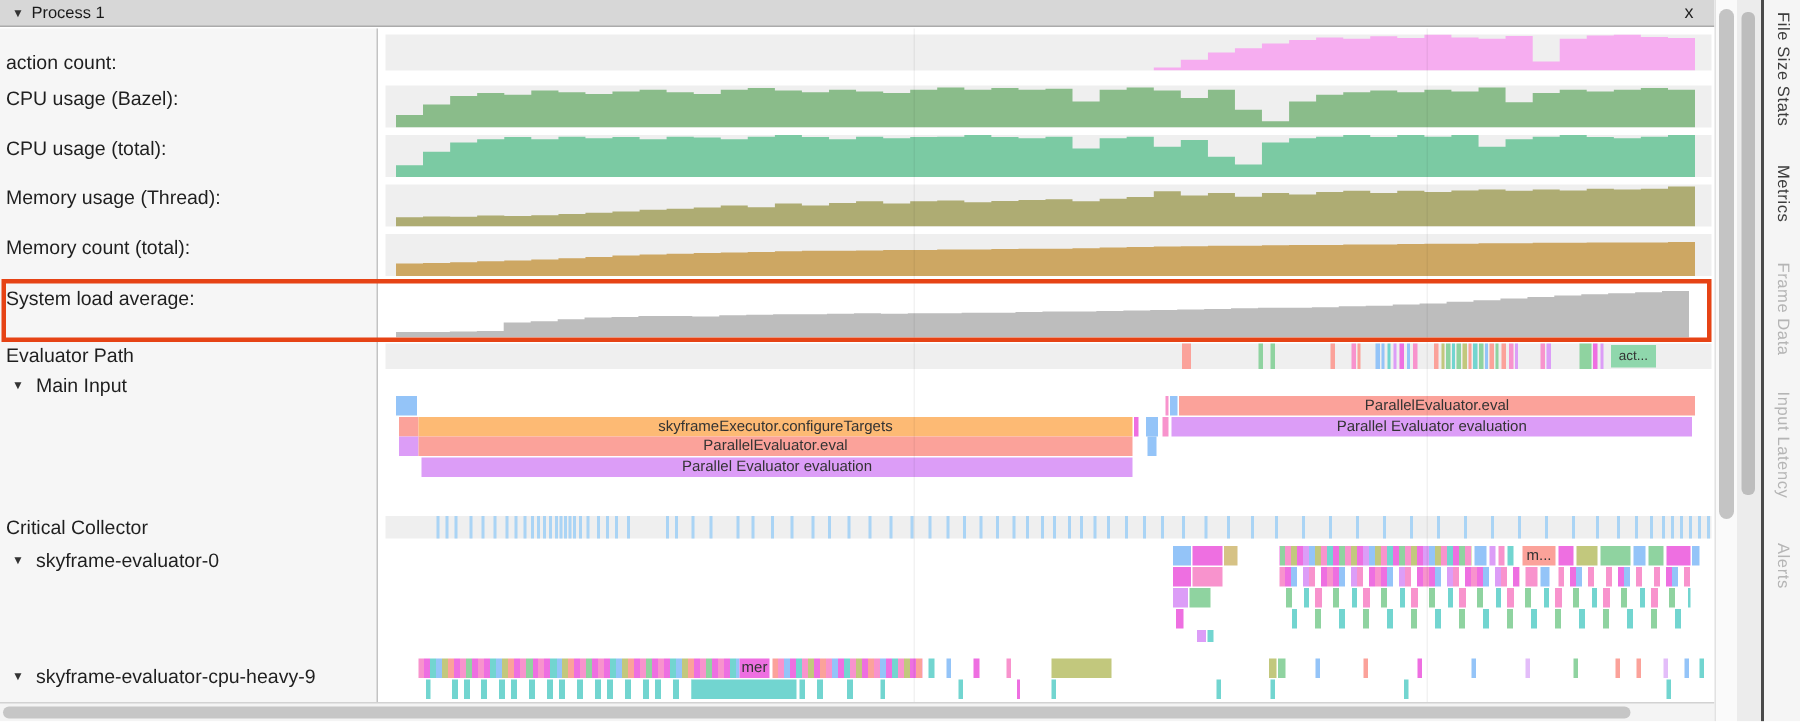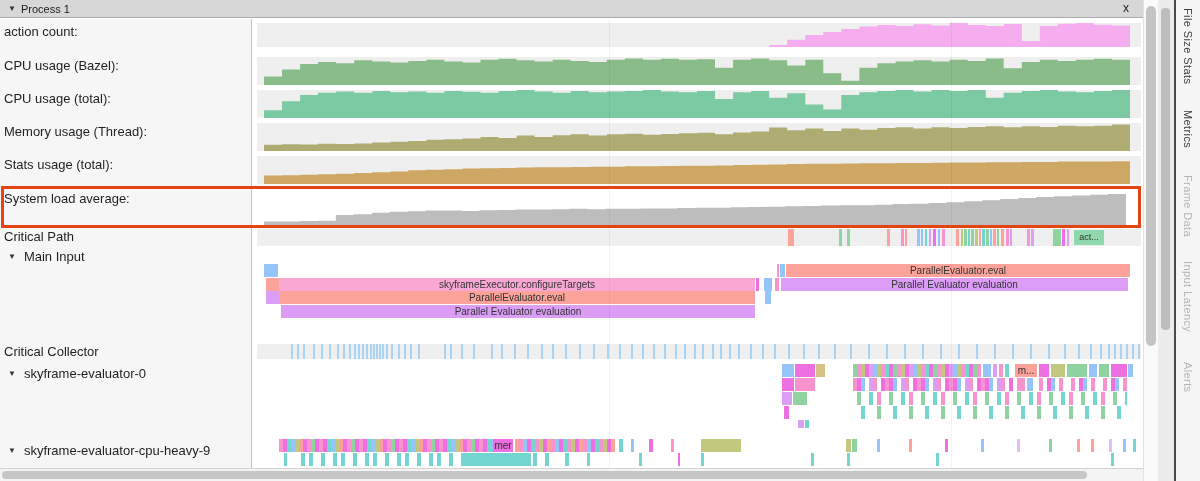--- a/index.html
+++ b/index.html
@@ -48,27 +48,27 @@
 
     <div class="phead">
       <span class="tri">▼</span>
       <span class="ptitle">Process 1</span>
       <span class="pclose">x</span>
     </div>
 
     <div class="body">
 
       <div class="labels">
-        <div class="rlabel" style="top:5px">action count:</div>
+        <div class="rlabel" style="top:15px">action count:</div>
         <div class="rlabel" style="top:39px">CPU usage (Bazel):</div>
         <div class="rlabel" style="top:72px">CPU usage (total):</div>
         <div class="rlabel" style="top:105px">Memory usage (Thread):</div>
-        <div class="rlabel" style="top:138px">Stats usage (total):</div>
+        <div class="rlabel" style="top:138px">Memory count (total):</div>
         <div class="rlabel" style="top:172px">System load average:</div>
-        <div class="rlabel" style="top:210px">Critical Path</div>
+        <div class="rlabel" style="top:210px">Evaluator Path</div>
         <div class="tlabel" style="top:230px">
           <span class="tri">▼</span>
           <span>Main Input</span>
         </div>
         <div class="rlabel" style="top:325px">Critical Collector</div>
         <div class="tlabel" style="top:347px">
           <span class="tri">▼</span>
           <span>skyframe-evaluator-0</span>
         </div>
         <div class="tlabel" style="top:424px">
@@ -164,21 +164,21 @@
         </div>
 
         <div class="trow" style="top:245px;height:13px">
             <div class="seg" style="left: 7px; width: 14px; background: rgb(148, 196, 248);"></div>
             <div class="seg" style="left: 520px; width: 2px; background: rgb(248, 147, 205);"></div>
             <div class="seg" style="left: 523px; width: 5px; background: rgb(148, 196, 248);"></div>
             <div class="seg lbl" style="left: 529px; width: 344px; background: rgb(251, 162, 154);">ParallelEvaluator.eval</div>
           </div>
         <div class="trow" style="top:259px;height:13px">
             <div class="seg" style="left: 9px; width: 13px; background: rgb(251, 162, 154);"></div>
-            <div class="seg lbl" style="left: 22px; width: 476px; background: #f9a8d4;">skyframeExecutor.configureTargets</div>
+            <div class="seg lbl" style="left: 22px; width: 476px; background: #fdba74;">skyframeExecutor.configureTargets</div>
             <div class="seg" style="left: 499px; width: 3px; background: rgb(238, 111, 225);"></div>
             <div class="seg" style="left: 507px; width: 8px; background: rgb(148, 196, 248);"></div>
             <div class="seg" style="left: 518px; width: 4px; background: rgb(248, 147, 205);"></div>
             <div class="seg lbl" style="left: 524px; width: 347px; background: rgb(220, 157, 247);">Parallel Evaluator evaluation</div>
           </div>
         <div class="trow" style="top:272px;height:13px">
             <div class="seg" style="left: 9px; width: 13px; background: rgb(220, 157, 247);"></div>
             <div class="seg lbl" style="left: 22px; width: 476px; background: rgb(251, 162, 154);">ParallelEvaluator.eval</div>
             <div class="seg" style="left: 508px; width: 6px; background: rgb(148, 196, 248);"></div>
           </div>

